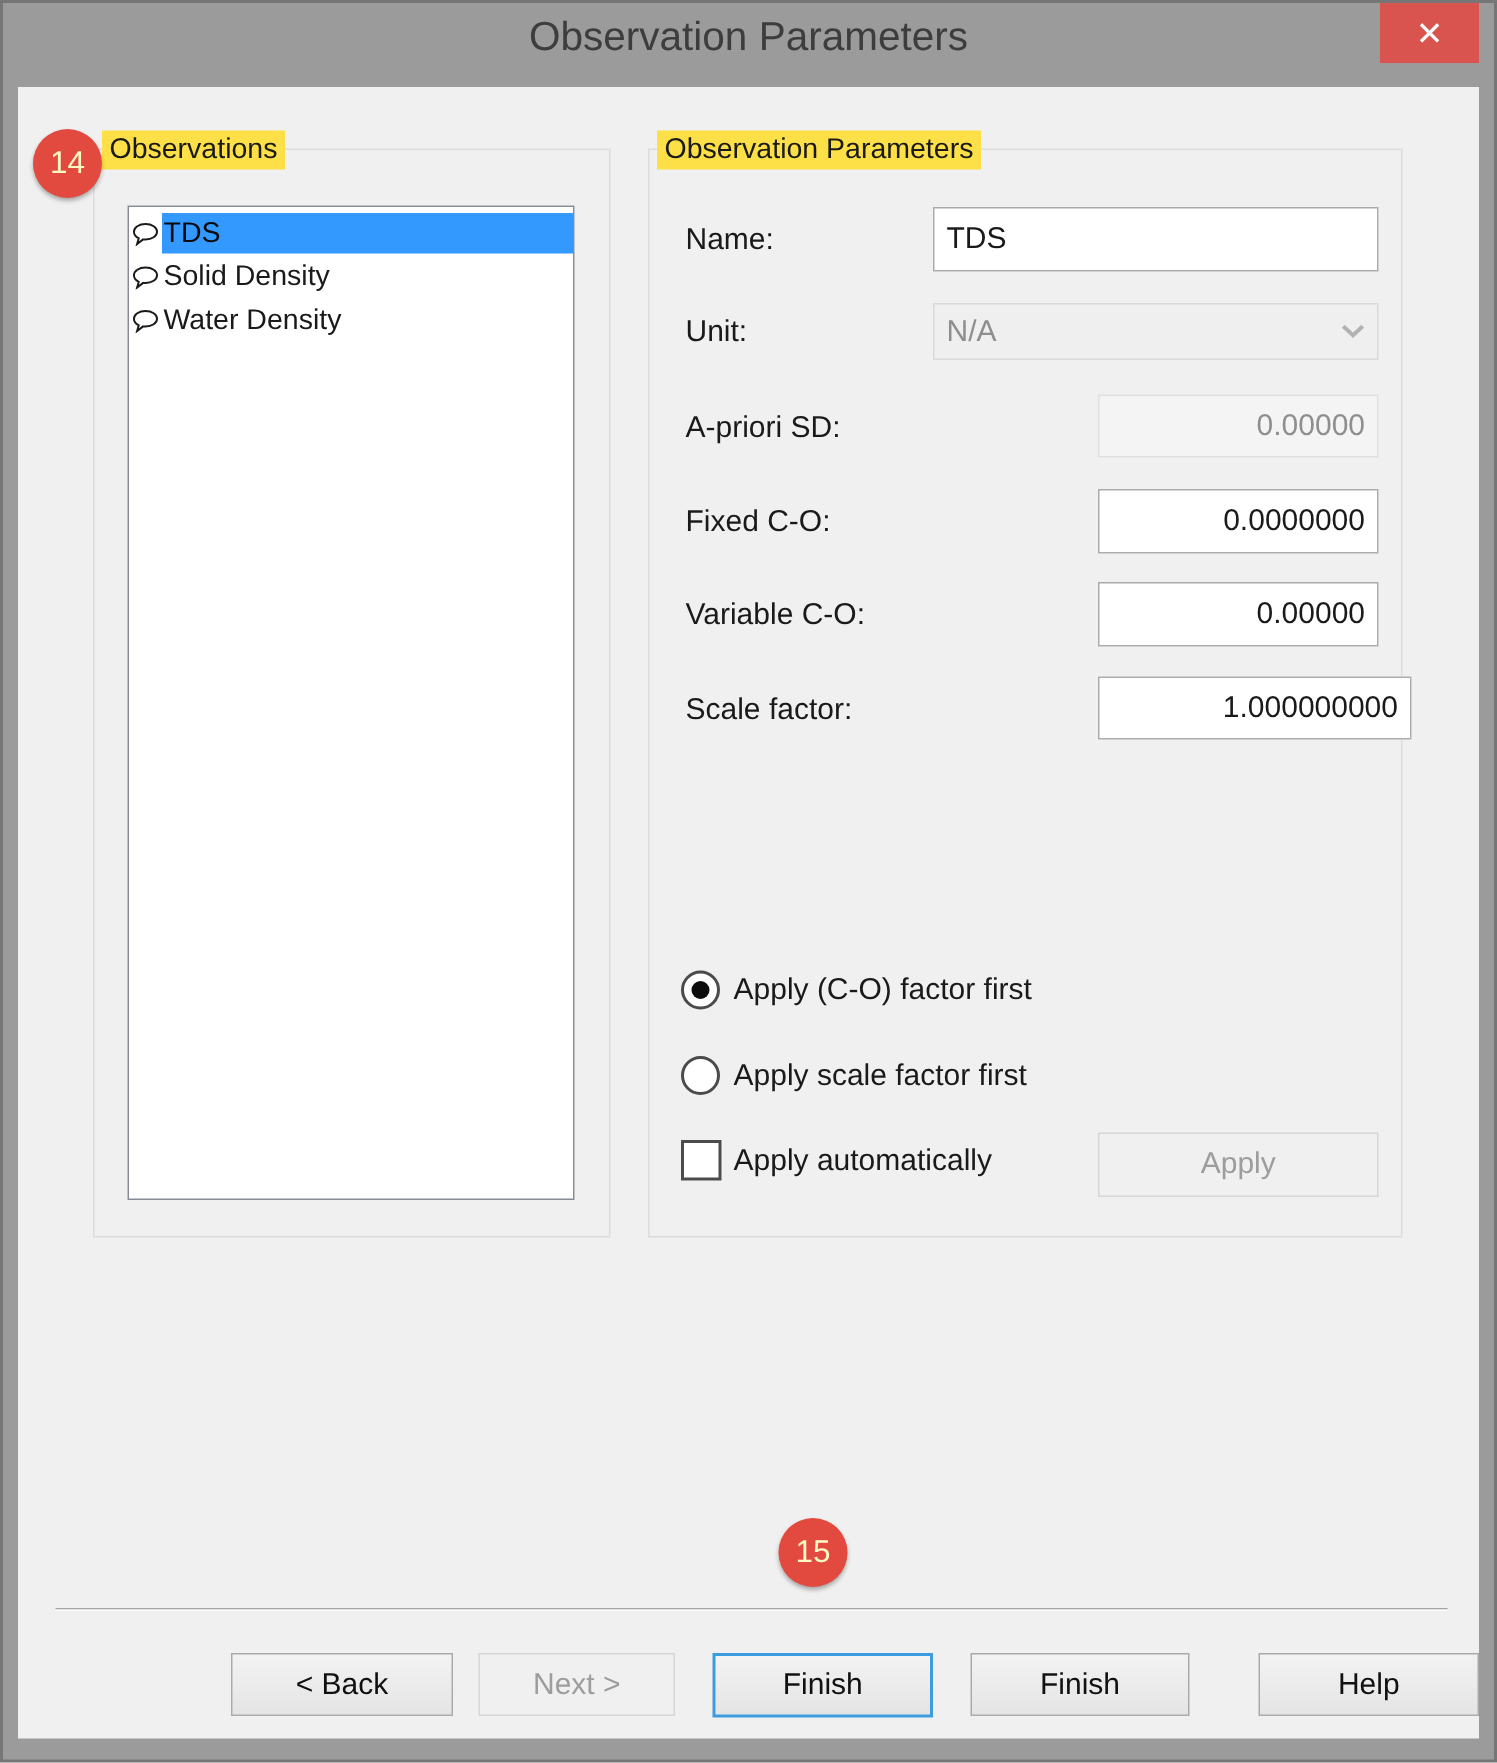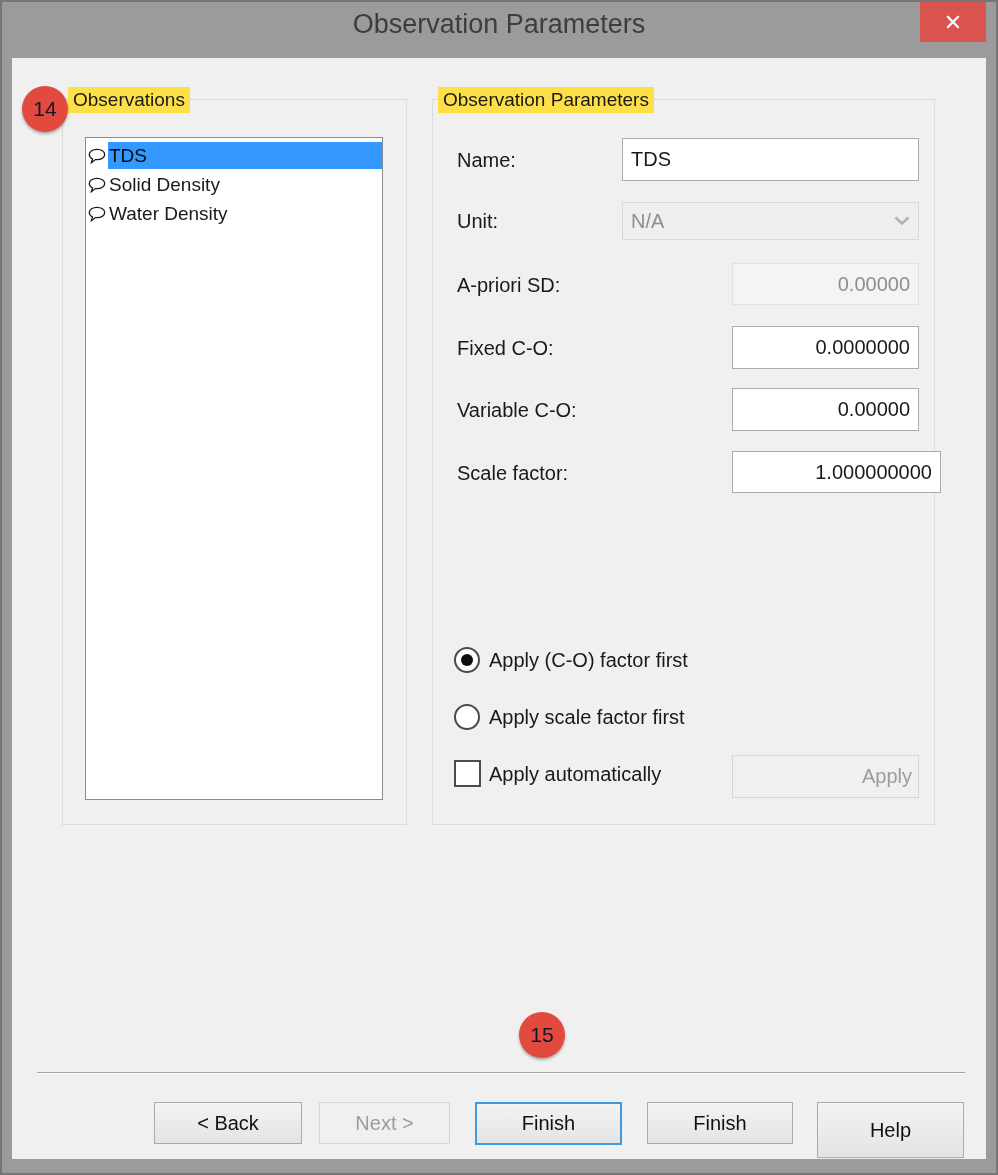--- a/index.html
+++ b/index.html
@@ -52,33 +52,33 @@
     border-radius:50%;background:#ffffff;cursor:pointer;}
   .radio.checked::after{content:'';position:absolute;left:50%;top:50%;width:12px;height:12px;
     margin:-6px 0 0 -6px;border-radius:50%;background:#0d0d0d;}
   .checkbox{position:absolute;width:27px;height:27px;border:2px solid #4b4b4b;
     background:#ffffff;cursor:pointer;}
   .ctl-label{position:absolute;font-size:20px;height:28px;line-height:28px;white-space:nowrap;}
   
   .btn{position:absolute;font-family:inherit;font-size:20px;color:#111111;
     background:linear-gradient(#f3f3f3,#e4e4e4);border:1px solid #ababab;cursor:pointer;}
   .btn:disabled{background:#f0f0f0;border-color:#d6d6d6;color:#9d9d9d;cursor:default;}
-  #btn-apply{left:730px;top:753px;width:187px;height:43px;text-align:right;}
+  #btn-apply{left:730px;top:753px;width:187px;height:43px;}
   .btn.focused{border:2px solid #3d9be0;}
   
   .sep{position:absolute;left:35px;top:1070px;width:928px;height:0;
     border-top:1px solid #a3a3a3;border-bottom:1px solid #fbfbfb;}
   #btn-back{left:152px;top:1100px;width:148px;height:42px;}
   #btn-next{left:317px;top:1100px;width:131px;height:42px;}
   #btn-finish{left:473px;top:1100px;width:147px;height:43px;}
   #btn-cancel{left:645px;top:1100px;width:146px;height:42px;}
-  #btn-help{left:815px;top:1100px;width:147px;height:56px;}
+  #btn-help{left:837px;top:1100px;width:147px;height:42px;}
   
   .badge{position:absolute;width:46px;height:46px;border-radius:50%;background:#e2493f;
-    color:#0f172a;font-size:21px;display:flex;align-items:center;justify-content:center;
+    color:#fef9c3;font-size:21px;display:flex;align-items:center;justify-content:center;
     box-shadow:0 2px 3px rgba(0,0,0,0.3);z-index:5;}
   #badge-14{left:20px;top:84px;}
   #badge-15{left:517px;top:1010px;}
 </style>
 </head>
 <body>
 
 <div id="win">
 
   <div class="titlebar">

